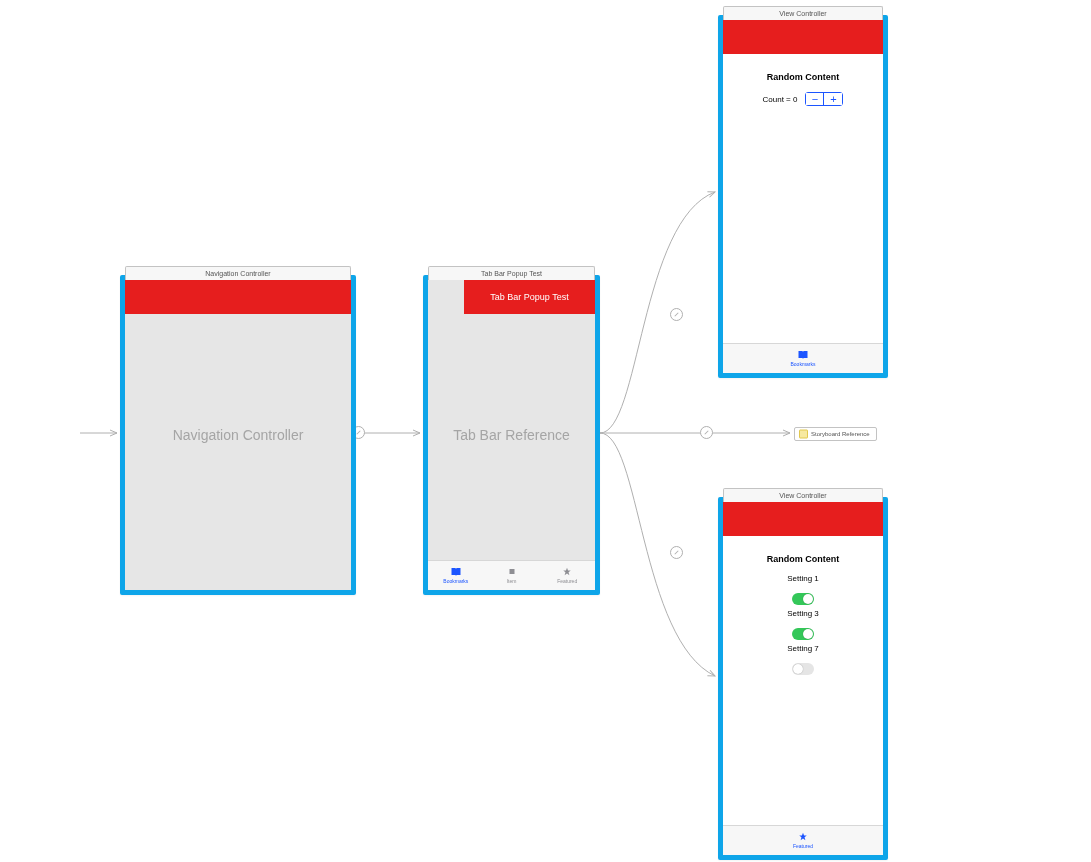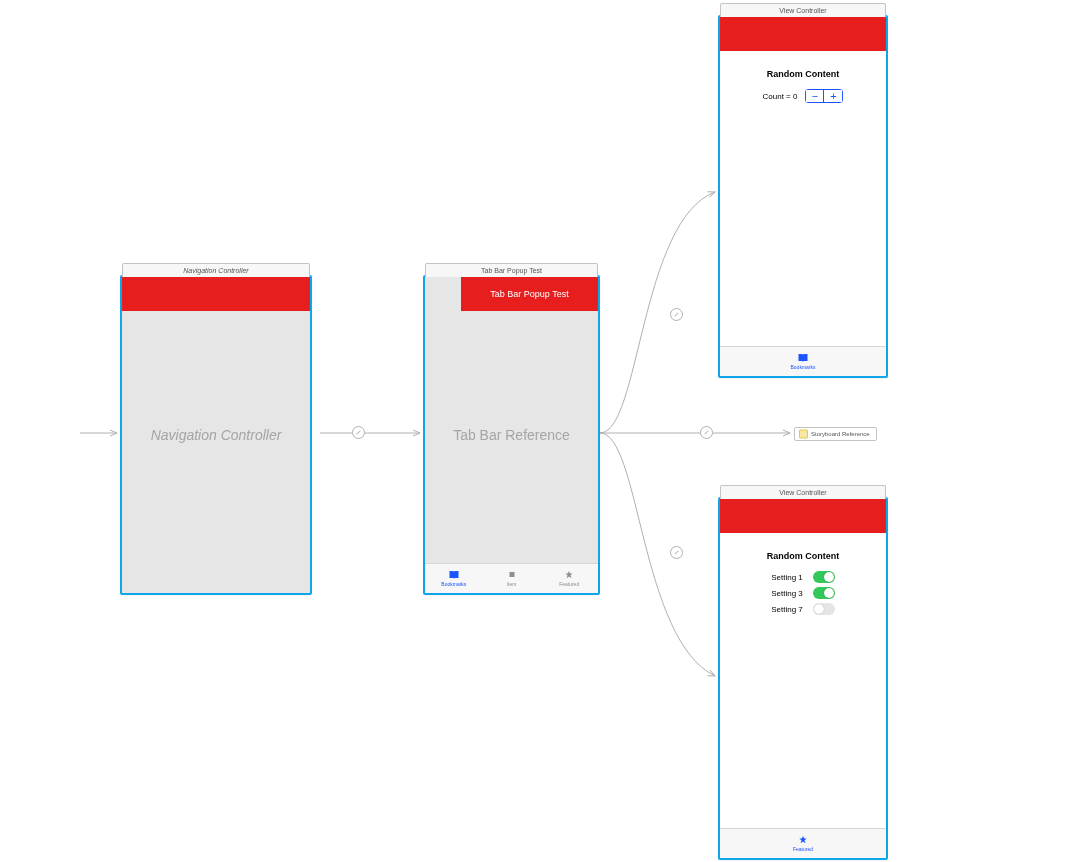--- a/index.html
+++ b/index.html
@@ -10,21 +10,21 @@
   height: 862px;
   position: relative;
   overflow: hidden;
 }
 .canvas { position: absolute; inset: 0; }
 svg.arrows { position: absolute; inset: 0; pointer-events: none; }
 
 .scene {
   position: absolute;
   background: #e6e6e6;
-  border: 2px solid #0ea5e9;
+  border: 5px solid #0ea5e9;
   border-radius: 2px;
   box-shadow: 0 1px 2px rgba(0,0,0,0.05);
 }
 .scene-title {
   position: absolute;
   top: -14px;
   left: 0; right: 0;
   height: 14px;
   background: #f7f7f7;
   border: 1px solid #c3c3c3;
@@ -110,20 +110,21 @@
 .stepper button:first-child { border-right: 1px solid #1c55ff; }
 
 .setting-row {
   display: flex;
   align-items: center;
   justify-content: center;
   gap: 10px;
   font-size: 8px;
   color: #000;
   margin-bottom: 4px;
+  flex-direction: column;
 }
 .switch {
   width: 22px; height: 12px;
   border-radius: 12px;
   position: relative;
   background: #e5e5e5;
 }
 .switch.on { background: #34c759; }
 .switch .knob {
   position: absolute;
@@ -203,21 +204,21 @@
   <path d="M 600,433 L 790,433" stroke="#b0b0b0" fill="none" stroke-width="1" marker-end="url(#ah)"></path>
 
   <path d="M 600,433 C 640,433 640,640 715,676" stroke="#b0b0b0" fill="none" stroke-width="1" marker-end="url(#ah)"></path>
 </svg>
 
 <div class="segue-badge" style="left:352px; top:426px;"></div>
 <div class="segue-badge" style="left:670px; top:308px;"></div>
 <div class="segue-badge" style="left:700px; top:426px;"></div>
 <div class="segue-badge" style="left:670px; top:546px;"></div>
 
-<div class="scene" style="left:120px; top:275px; width:192px; height:320px;font-style:italic;">
+<div class="scene" style="left:120px; top:275px; width:236px; height:320px;">
   <div class="scene-title">Navigation Controller</div>
   <div class="navbar"></div>
   <div class="body-label">Navigation Controller</div>
 </div>
 
 <div class="scene" style="left:423px; top:275px; width:177px; height:320px;padding-left:36px;">
   <div class="scene-title">Tab Bar Popup Test</div>
   <div class="navbar">Tab Bar Popup Test</div>
   <div class="body-label">Tab Bar Reference</div>
   <div class="tabbar">

